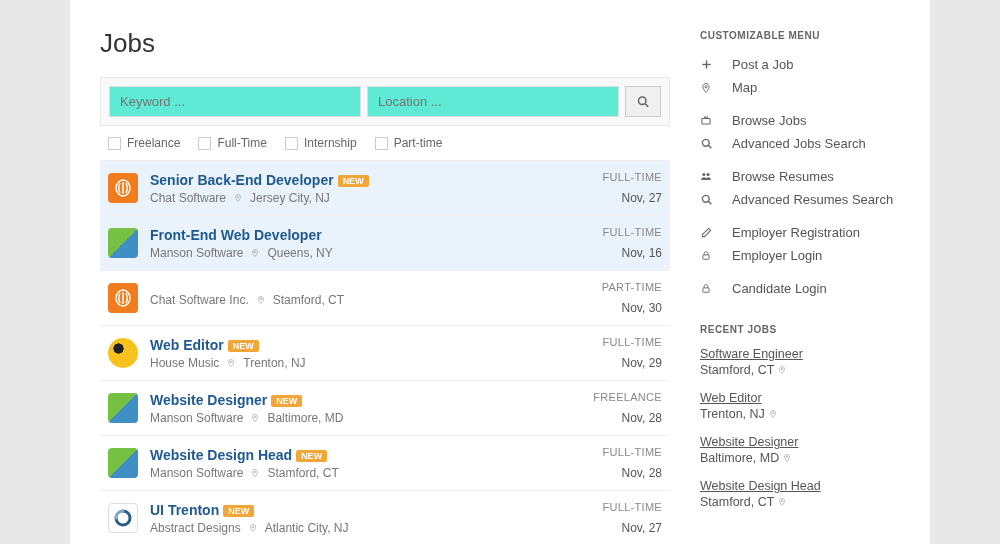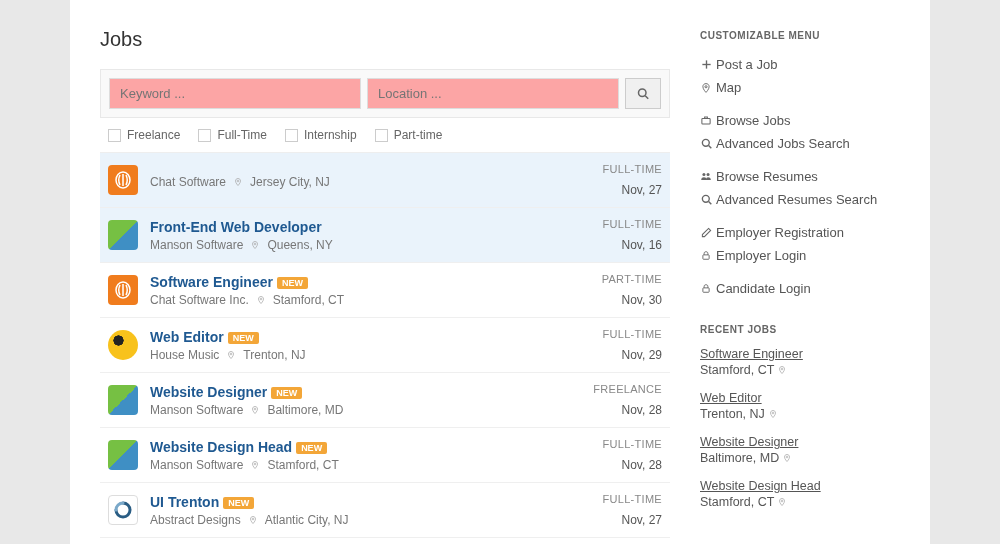--- a/index.html
+++ b/index.html
@@ -16,40 +16,40 @@
     width: 860px;
     margin: 0 auto;
     background: #fff;
     min-height: 544px;
     display: flex;
     padding: 0 30px;
   }
   .main { flex: 1; padding-right: 30px; }
   .sidebar { width: 200px; padding-top: 30px; }
   h1.page-title {
-    font-size: 20px;
+    font-size: 26px;
     font-weight: 400;
     color: #333;
     margin: 28px 0 18px 0;
   }
   .search-wrap {
     background: #f9f9f9;
     border: 1px solid #e8e8e8;
     padding: 8px;
     display: flex;
     gap: 6px;
     margin-bottom: 10px;
   }
   .search-wrap input[type=text] {
     flex: 1;
     border: 1px solid #ddd;
     padding: 7px 10px;
     font-size: 13px;
     color: #555;
-    background: #fca5a5;
+    background: #5eead4;
   }
   .search-btn {
     width: 36px;
     border: 1px solid #ccc;
     background: #f0f0f0;
     cursor: pointer;
     display: flex;
     align-items: center;
     justify-content: center;
     color: #555;
@@ -133,21 +133,21 @@
     letter-spacing: .5px;
     color: #666;
     font-weight: 700;
     margin-bottom: 12px;
   }
   .menu { list-style: none; margin-bottom: 24px; }
   .menu li {
     padding: 4px 0;
     display: flex;
     align-items: center;
-    gap: 4px;
+    gap: 20px;
   }
   .menu li a {
     color: #555;
     text-decoration: none;
     font-size: 13px;
   }
   .menu .spacer { height: 10px; }
   .micon { width: 12px; color: #666; display:inline-flex; justify-content:center; }
   .recent-list { list-style: none; }
   .recent-list li { margin-bottom: 14px; font-size: 12.5px; }
@@ -203,20 +203,21 @@
       </div>
 
     <div class="jobs-list" id="jobs">
         <div class="job hl">
           <div class="logo logo-orange">
             <svg viewBox="0 0 20 20">
               <path d="M10 2 C14 2 17 6 17 10 C17 14 14 18 10 18 C6 18 3 14 3 10 C3 6 6 2 10 2 Z M10 4 L10 16 M7 5 C5.5 8 5.5 12 7 15 M13 5 C14.5 8 14.5 12 13 15" fill="none" stroke="#fff" stroke-width="1.5"></path>
             </svg>
           </div>
           <div class="job-body">
+            <div><a href="#" class="job-title">Senior Back-End Developer</a><span class="badge">NEW</span></div>
             <div class="job-meta">
               <span>Chat Software</span>
               <span style="display:inline-flex;color:#aaa;">
                 <svg class="pin" viewBox="0 0 16 16" fill="none" stroke="currentColor" stroke-width="1.5">
                   <path d="M8 1 C5 1 3 3 3 6 C3 10 8 15 8 15 C8 15 13 10 13 6 C13 3 11 1 8 1 Z"></path>
                   <circle cx="8" cy="6" r="1.7"></circle>
                 </svg>
               </span>
               <span>Jersey City, NJ</span>
             </div>
@@ -246,21 +247,20 @@
             <div class="job-date">Nov, 16</div>
           </div>
         </div>
         <div class="job">
           <div class="logo logo-orange">
             <svg viewBox="0 0 20 20">
               <path d="M10 2 C14 2 17 6 17 10 C17 14 14 18 10 18 C6 18 3 14 3 10 C3 6 6 2 10 2 Z M10 4 L10 16 M7 5 C5.5 8 5.5 12 7 15 M13 5 C14.5 8 14.5 12 13 15" fill="none" stroke="#fff" stroke-width="1.5"></path>
             </svg>
           </div>
           <div class="job-body">
-            <div><a href="#" class="job-title">Software Engineer</a><span class="badge">NEW</span></div>
             <div class="job-meta">
               <span>Chat Software Inc.</span>
               <span style="display:inline-flex;color:#aaa;">
                 <svg class="pin" viewBox="0 0 16 16" fill="none" stroke="currentColor" stroke-width="1.5">
                   <path d="M8 1 C5 1 3 3 3 6 C3 10 8 15 8 15 C8 15 13 10 13 6 C13 3 11 1 8 1 Z"></path>
                   <circle cx="8" cy="6" r="1.7"></circle>
                 </svg>
               </span>
               <span>Stamford, CT</span>
             </div>

